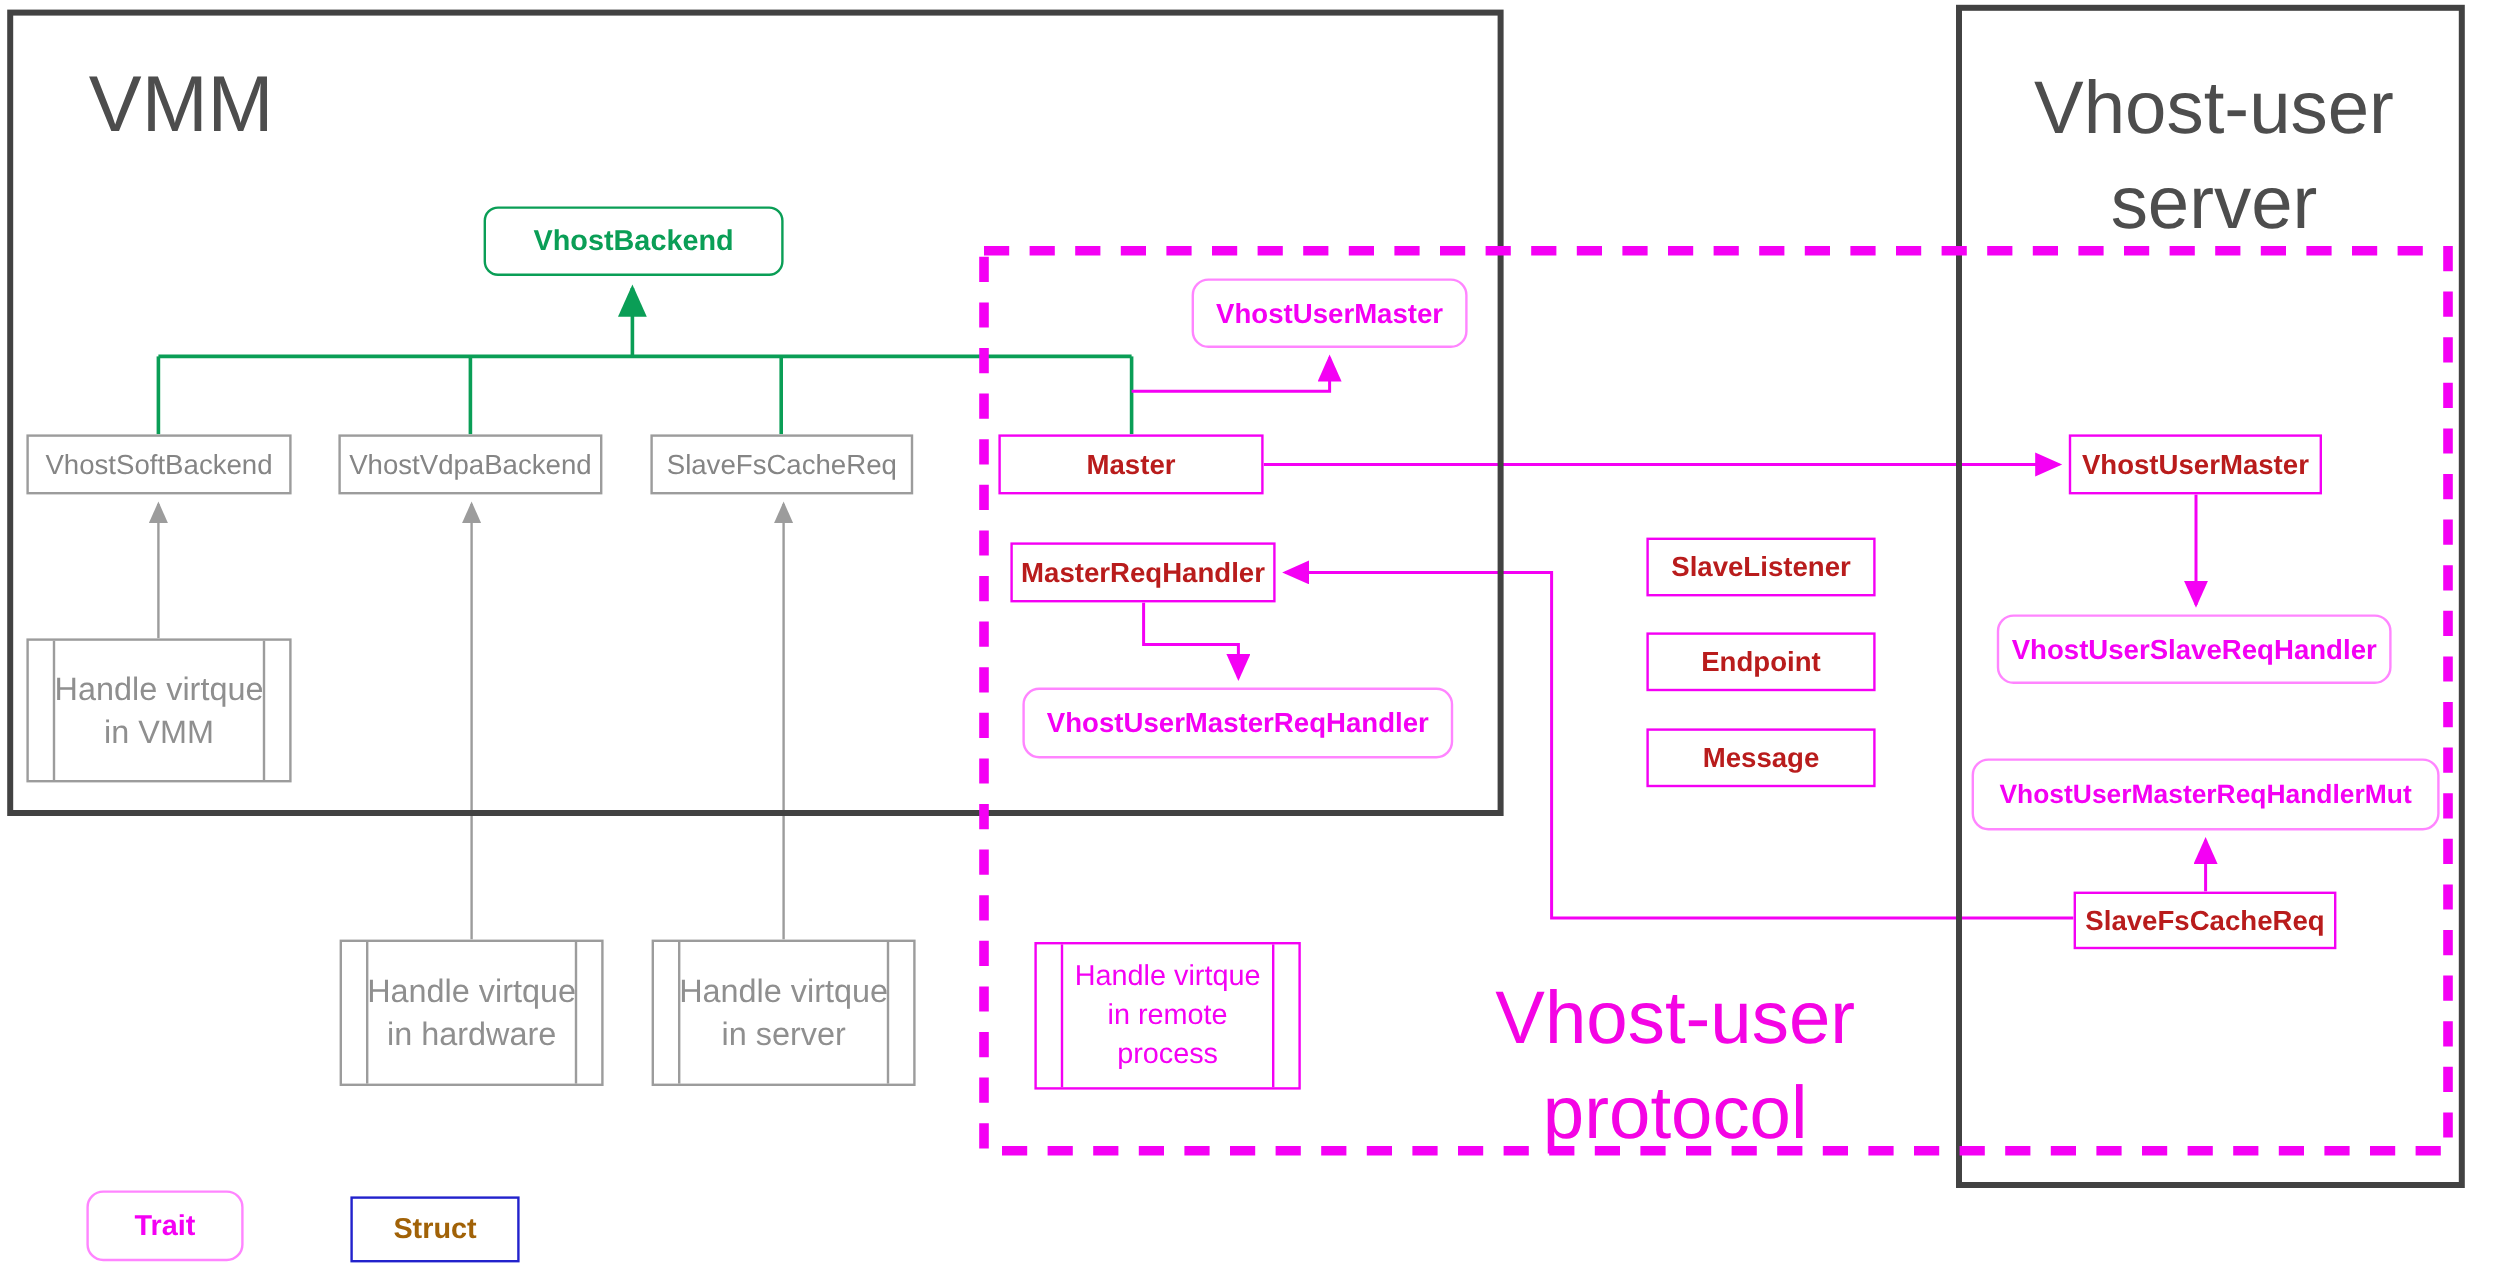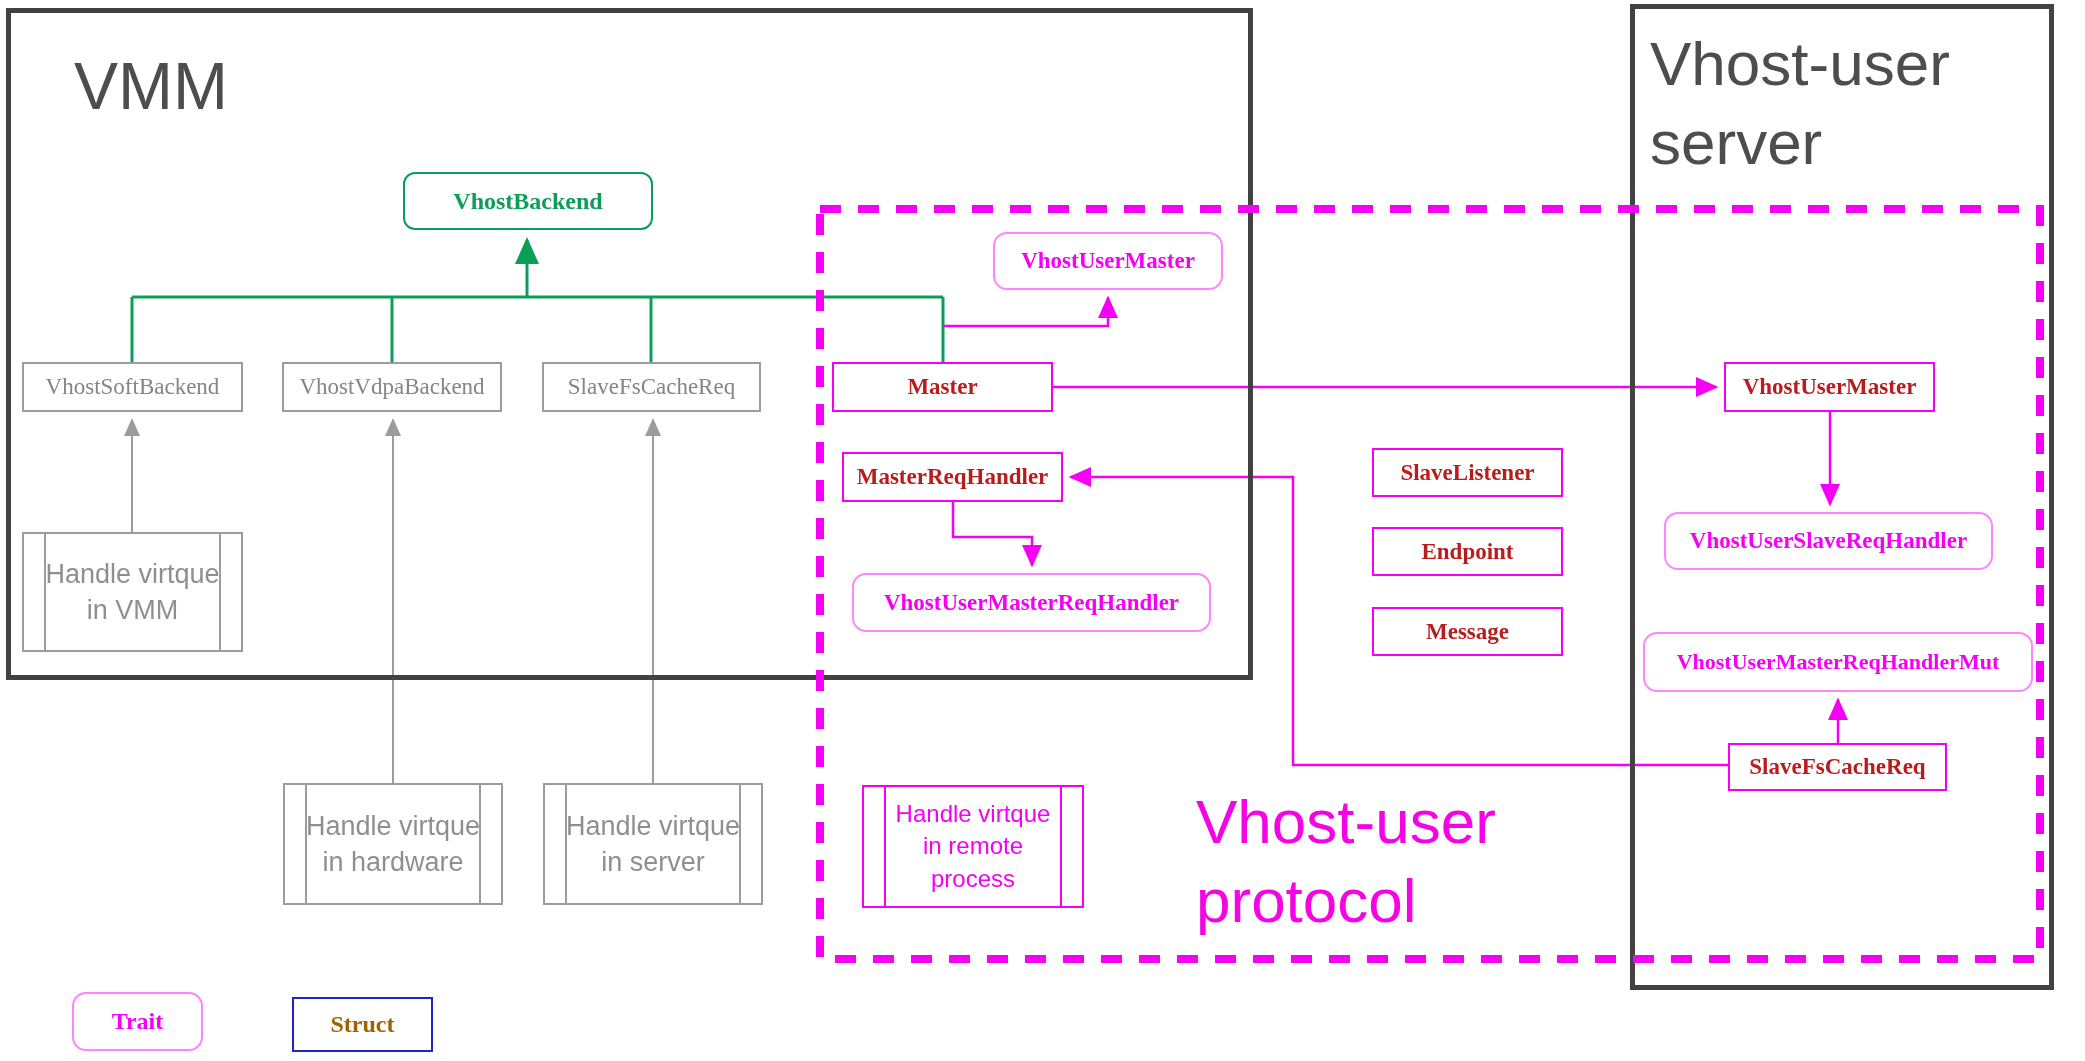--- a/index.html
+++ b/index.html
@@ -3,39 +3,39 @@
 <meta charset="utf-8">
 <style>
   html,body{margin:0;padding:0;background:#ffffff;}
   #stage{position:relative;width:2085px;height:1061px;background:#ffffff;overflow:hidden;
          font-family:"Liberation Sans",sans-serif;}
   svg.layer{position:absolute;left:0;top:0;pointer-events:none;}
   #lines{z-index:1;}
   #dashes{z-index:5;}
   .node{position:absolute;z-index:3;display:flex;align-items:center;justify-content:center;
         background:#ffffff;box-sizing:border-box;text-align:center;
-        font-family:Liberation Serif, serif;white-space:nowrap;}
+        font-family:Liberation Sans, sans-serif;white-space:nowrap;}
   .struct-magenta{border:2px solid #F400F4;color:#b91c1c;font-weight:bold;font-size:23px;}
   .trait-magenta{border:2px solid #FF85FF;color:#F400F4;font-weight:bold;font-size:23px;border-radius:14px;}
   .trait-green{border:2px solid #0A9E56;color:#0A9E56;font-weight:bold;font-size:24px;border-radius:12px;}
   .struct-gray{border:2px solid #9C9C9C;color:#858585;font-weight:500;font-size:23px;}
   .struct-blue{border:2px solid #2222CC;color:#a16207;font-weight:bold;font-size:24px;margin-left:40px;}
   .subproc{position:absolute;z-index:3;display:flex;flex-direction:column;align-items:center;justify-content:center;
            background:#ffffff;box-sizing:border-box;text-align:center;
            font-family:"Liberation Sans",sans-serif;line-height:1.35;}
   .subproc .bar-l,.subproc .bar-r{position:absolute;top:0;bottom:0;width:0;border-left:2px solid;}
   .subproc .bar-l{left:20px;}
   .subproc .bar-r{right:20px;}
   .subproc-gray{border:2px solid #9C9C9C;color:#8F8F8F;font-size:27px;}
   .subproc-gray .bar-l,.subproc-gray .bar-r{border-color:#9C9C9C;}
   .subproc-magenta{border:2px solid #F400F4;color:#F400F4;font-size:24px;}
   .subproc-magenta .bar-l,.subproc-magenta .bar-r{border-color:#F400F4;}
   .container-box{position:absolute;z-index:2;border:5px solid #424242;box-sizing:border-box;background:transparent;}
   .big-title{position:absolute;z-index:4;color:#4D4D4D;font-size:66px;font-weight:400;}
-  .big-title-center{position:absolute;z-index:4;text-align:left;font-size:62px;line-height:1.28;font-weight:400;}
+  .big-title-center{position:absolute;z-index:4;text-align:center;font-size:62px;line-height:1.28;font-weight:400;margin-top:27px;}
   .protocol-title{color:#F404E4;z-index:4;}
 </style>
 </head>
 <body>
 
 <div id="stage">
 
   <svg id="lines" class="layer" width="2085" height="1061">
     <defs>
       <marker id="arr-green" markerWidth="10" markerHeight="10" refX="8" refY="4" orient="auto">

